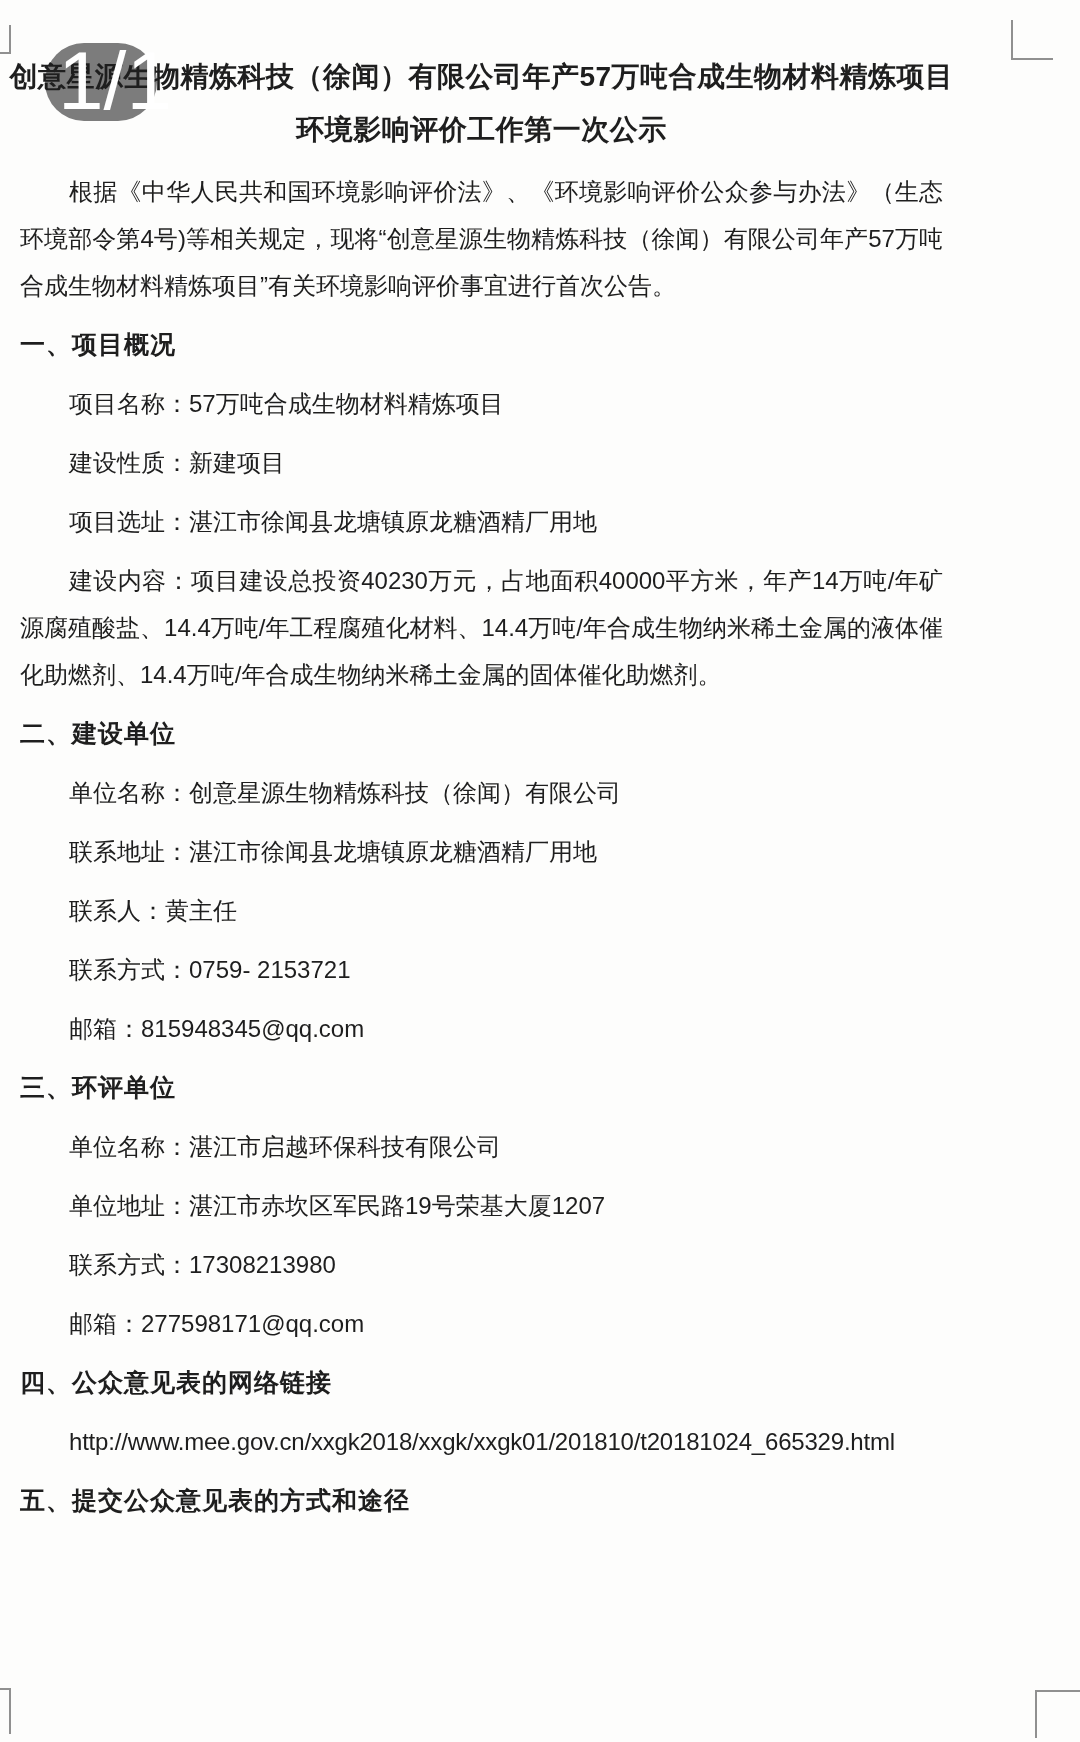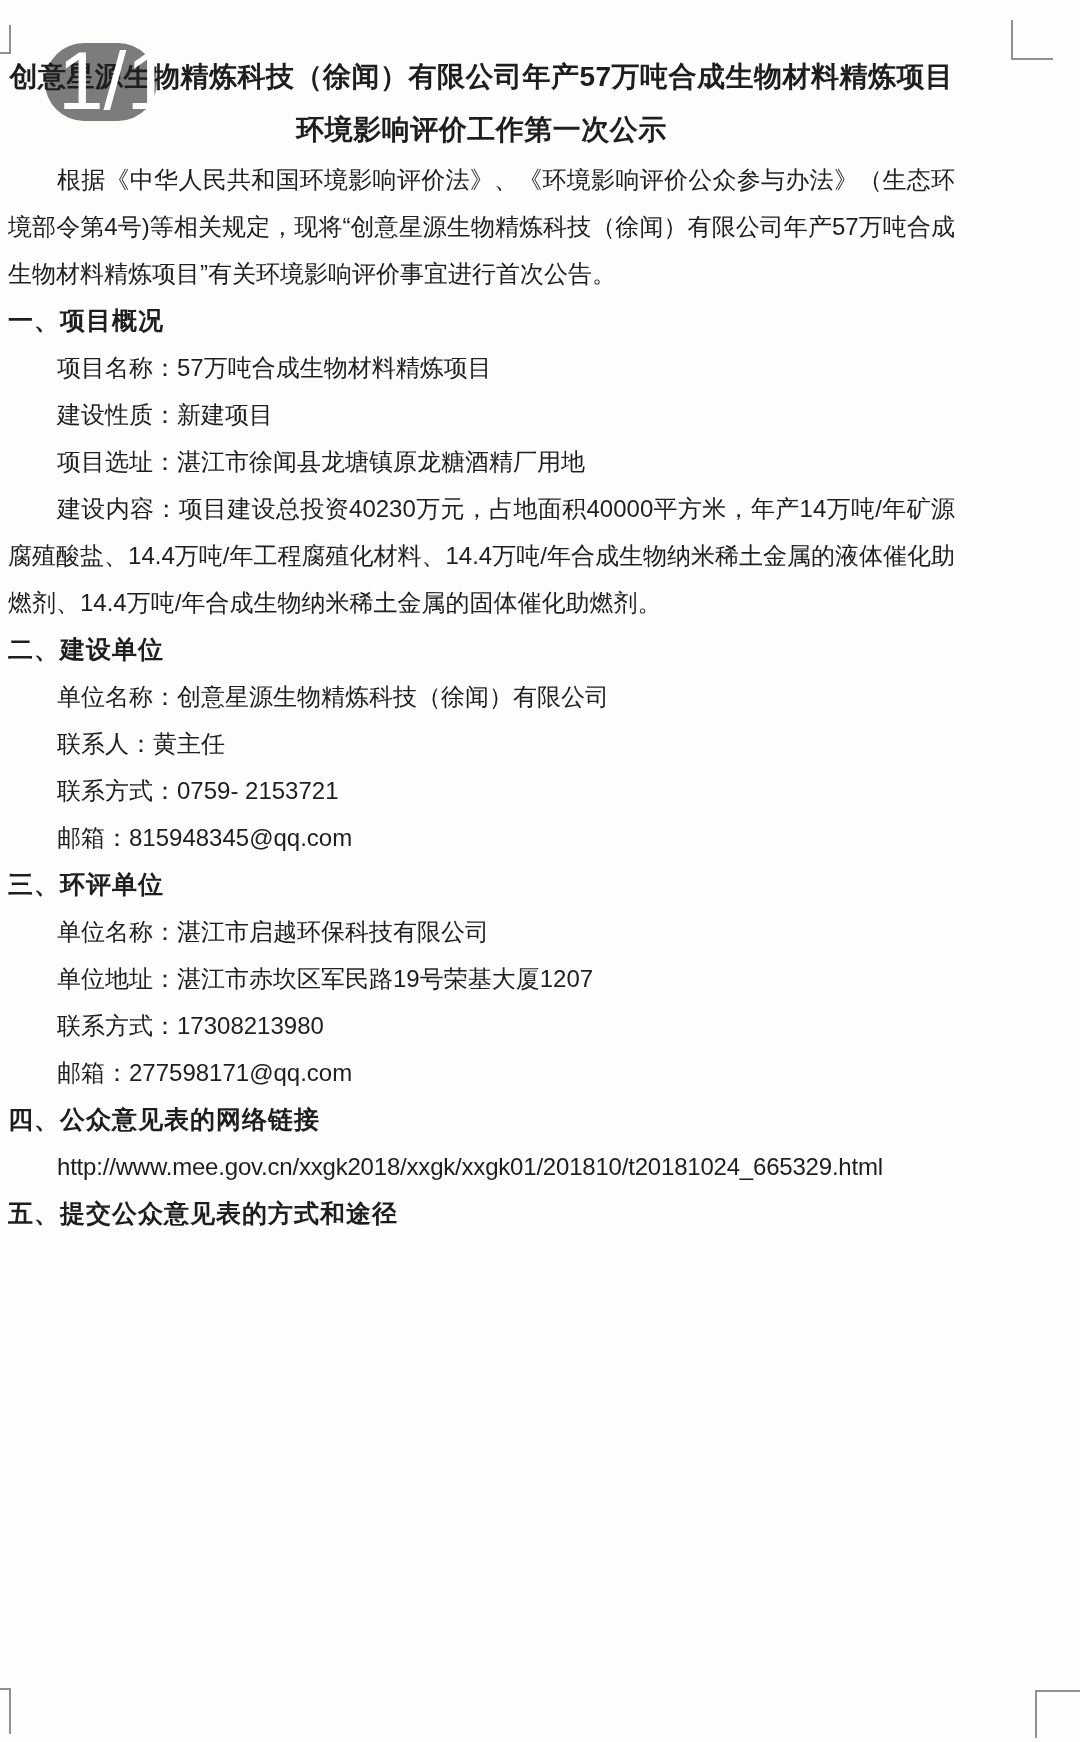--- a/index.html
+++ b/index.html
@@ -23,21 +23,21 @@
   }
 
   .doc-title {
     text-align: center;
     font-weight: bold;
     font-size: 28px;
     line-height: 53px;
     letter-spacing: 0.5px;
   }
 
-  p { margin: 0; font-size: 24px; line-height: 47px; }
+  p { margin: 12px; font-size: 24px; line-height: 47px; }
 
   .para {                 
     text-indent: 49px;
     text-align: justify;
   }
   .heading {
     font-weight: bold;
     font-size: 25px;
     line-height: 47px;
     letter-spacing: 1px;
@@ -109,20 +109,21 @@
   <p class="para">根据《中华人民共和国环境影响评价法》、《环境影响评价公众参与办法》（生态环境部令第4号)等相关规定，现将“创意星源生物精炼科技（徐闻）有限公司年产57万吨合成生物材料精炼项目”有关环境影响评价事宜进行首次公告。</p>
 
   <p class="heading">一、项目概况</p>
   <p class="item">项目名称：57万吨合成生物材料精炼项目</p>
   <p class="item">建设性质：新建项目</p>
   <p class="item">项目选址：湛江市徐闻县龙塘镇原龙糖酒精厂用地</p>
   <p class="item-para">建设内容：项目建设总投资40230万元，占地面积40000平方米，年产14万吨/年矿源腐殖酸盐、14.4万吨/年工程腐殖化材料、14.4万吨/年合成生物纳米稀土金属的液体催化助燃剂、14.4万吨/年合成生物纳米稀土金属的固体催化助燃剂。</p>
 
   <p class="heading">二、建设单位</p>
   <p class="item">单位名称：创意星源生物精炼科技（徐闻）有限公司</p>
+  <p class="item">联系地址：湛江市徐闻县龙塘镇原龙糖酒精厂用地</p>
   <p class="item">联系人：黄主任</p>
   <p class="item">联系方式：0759- 2153721</p>
   <p class="item">邮箱：815948345@qq.com</p>
 
   <p class="heading">三、环评单位</p>
   <p class="item">单位名称：湛江市启越环保科技有限公司</p>
   <p class="item">单位地址：湛江市赤坎区军民路19号荣基大厦1207</p>
   <p class="item">联系方式：17308213980</p>
   <p class="item">邮箱：277598171@qq.com</p>
 

